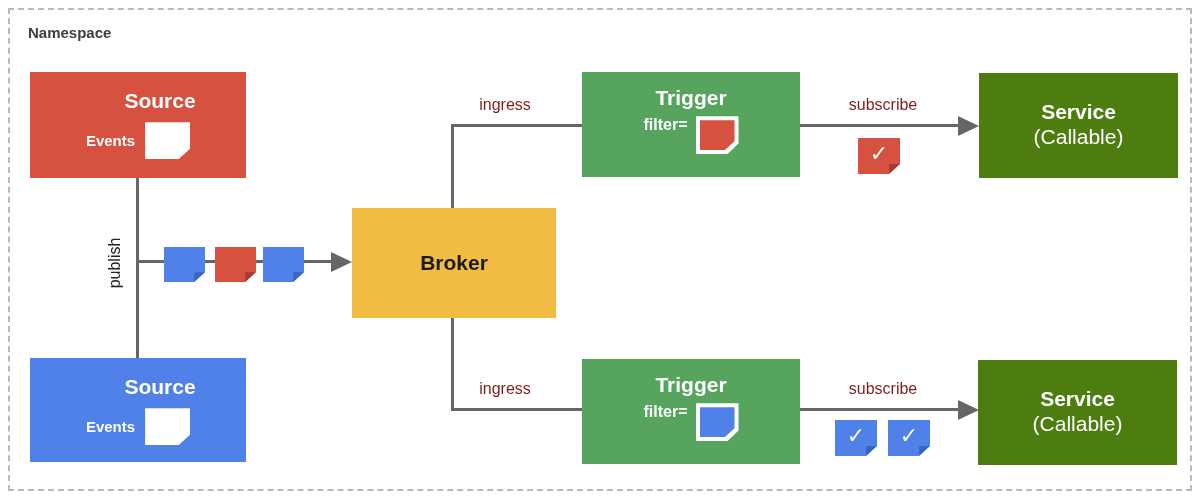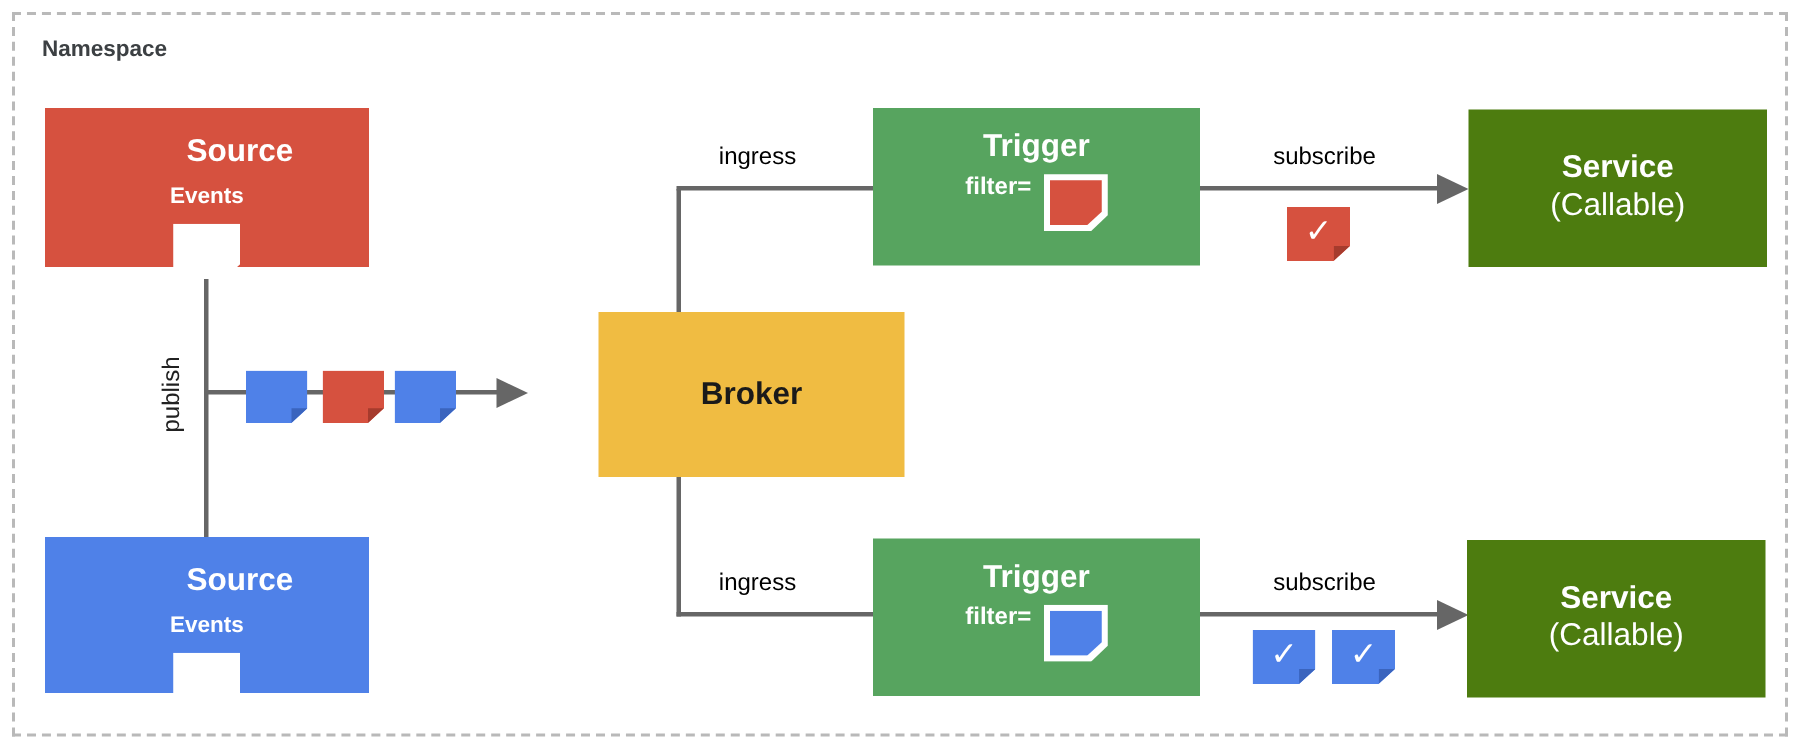--- a/index.html
+++ b/index.html
@@ -25,24 +25,24 @@
     font-size:15px; font-weight:bold; color:#3c4043;
   }
 
   
   .box { position:absolute; display:flex; flex-direction:column; align-items:center; }
   .box-title { font-size:21px; font-weight:bold; color:#ffffff; line-height:1.15; }
 
   .source { background:#d6513f; width:216px; height:106px; }
   .source.blue { background:#4f81e8; }
   .source .box-title { margin-top:17px;margin-left:44px; }
-  .events-row { display:flex; align-items:center; gap:10px; margin-top:9px;flex-direction:column; }
+  .events-row { display:flex; align-items:center; gap:10px; margin-top:9px; }
   .events-label { font-size:15px; font-weight:bold; color:#ffffff; }
 
-  .broker { background:#f0bc42; width:204px; height:110px; justify-content:center;margin-left:47px; }
+  .broker { background:#f0bc42; width:204px; height:110px; justify-content:center; }
   .broker .box-title { color:#1a1a1a; }
 
   .trigger { background:#57a45f; width:218px; height:105px; }
   .trigger .box-title { margin-top:14px; }
   .filter-row { display:flex; align-items:flex-start; gap:8px; margin-top:6px; }
   .filter-label { font-size:16px; font-weight:bold; color:#ffffff; }
 
   .service { background:#4d7c0f; width:199px; height:105px; justify-content:center; }
   .service-subtitle { font-size:21px; color:#ffffff; line-height:1.25; }
 
@@ -80,21 +80,21 @@
   
   .line { position:absolute; background:#666666; }
   .arrowhead {
     position:absolute; width:0; height:0;
     border-top:10px solid transparent;
     border-bottom:10px solid transparent;
     border-left:21px solid #666666;
   }
 
   
-  .edge-label { position:absolute; font-size:16px; color:#000000; text-align:center; }
+  .edge-label { position:absolute; font-size:16px; color:#7f1d1d; text-align:center; }
   .publish-label {
     position:absolute; left:70px; top:254px; width:90px;
     font-size:16px; color:#212121; text-align:center;
     transform:rotate(-90deg); transform-origin:center;
   }
 </style>
 </head>
 <body>
 
 <div class="canvas">

